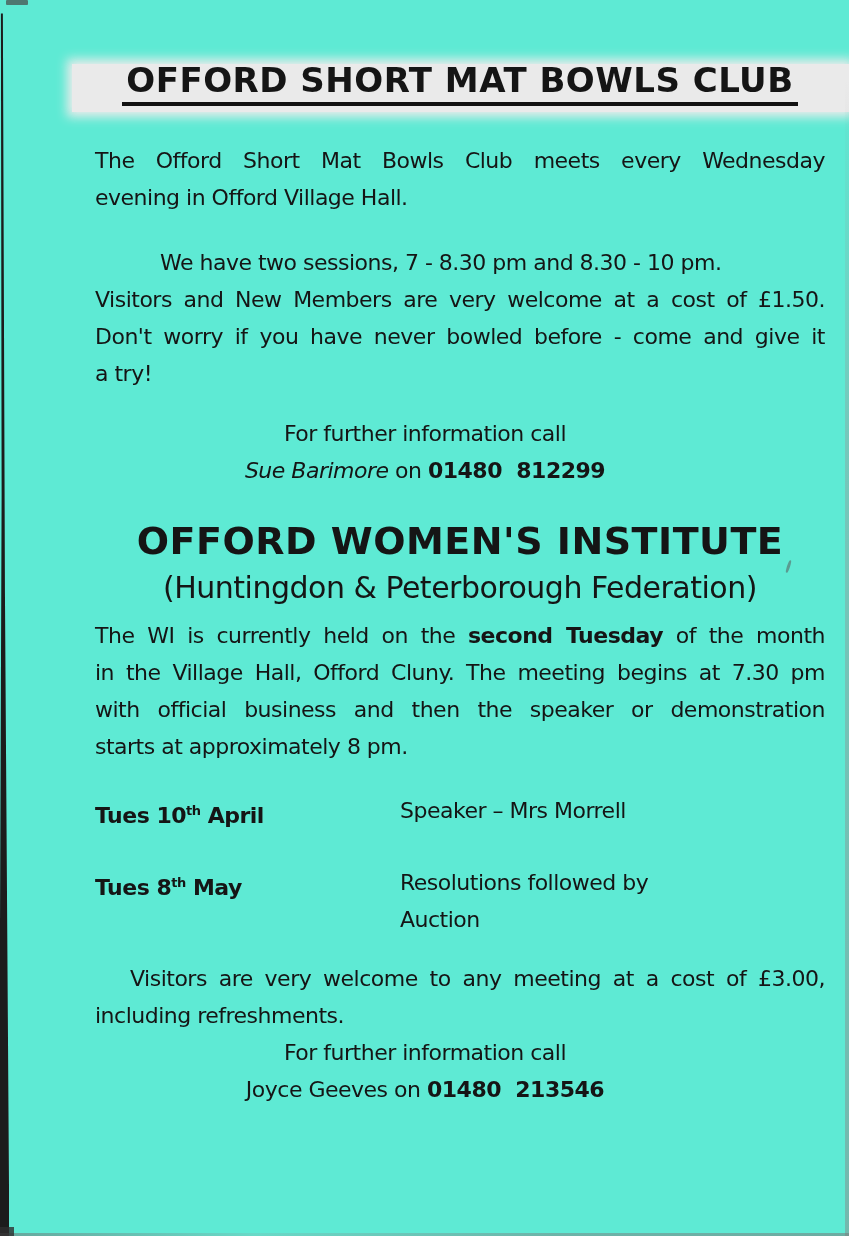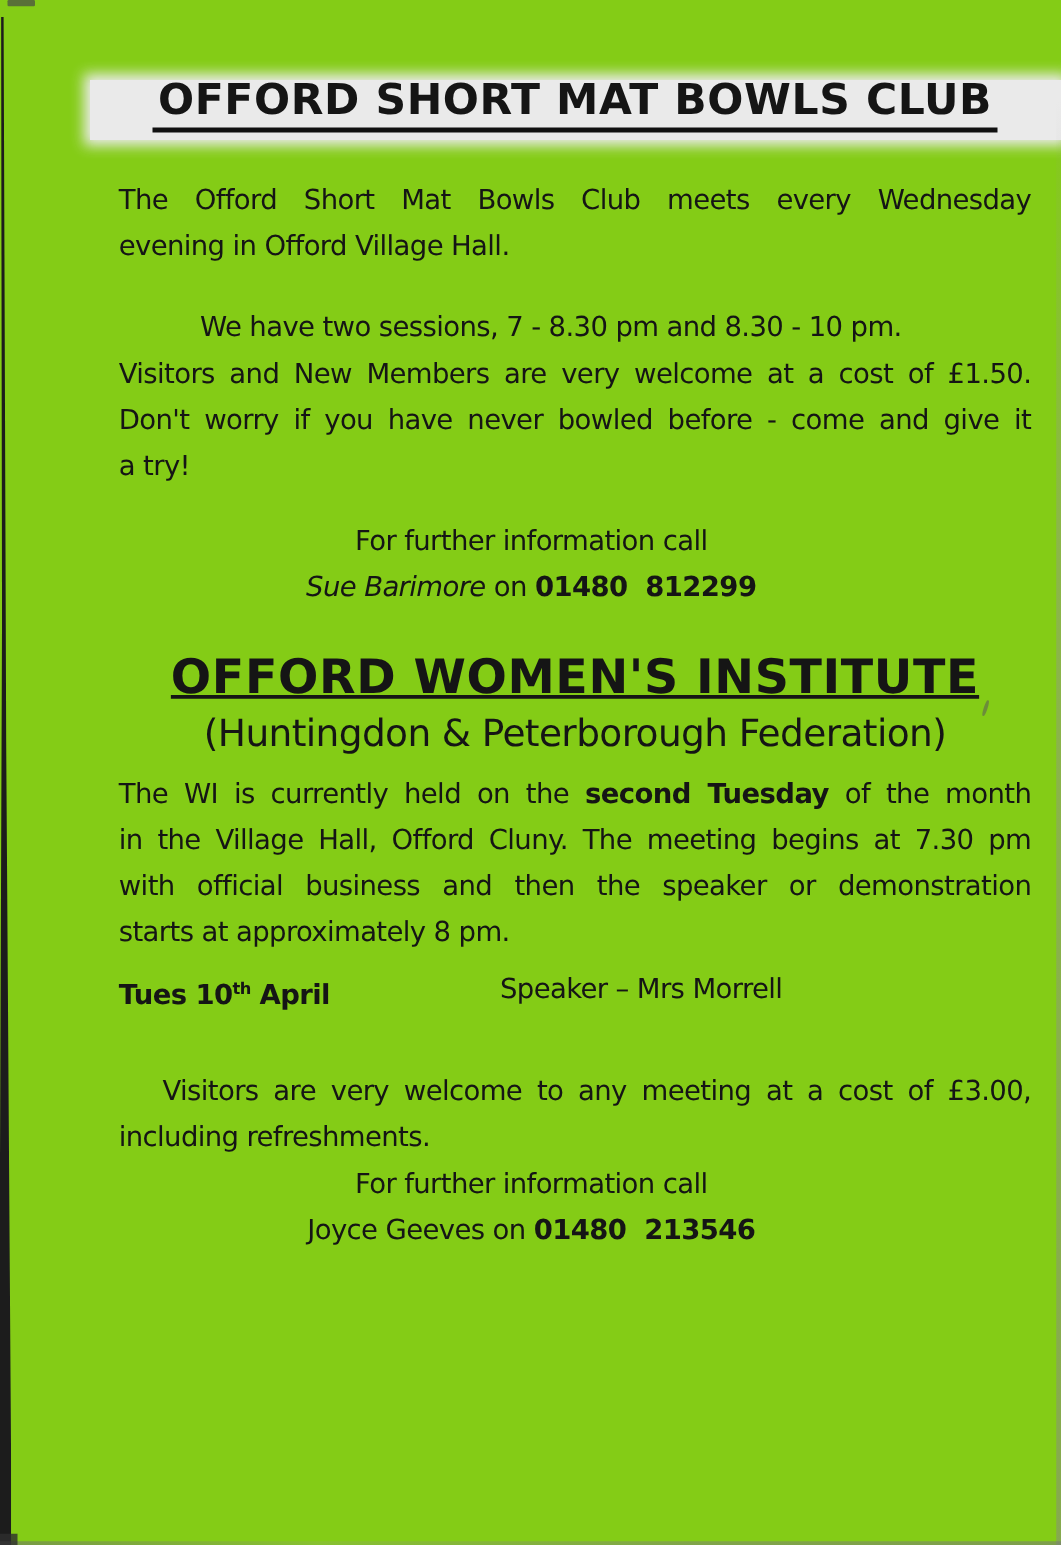--- a/index.html
+++ b/index.html
@@ -1,18 +1,18 @@
 <!DOCTYPE html>
 <html><head>
 <meta charset="utf-8">
 <style>
   html,body { margin:0; padding:0; background:#ffffff; }
   .page {
     position:relative; width:849px; height:1236px; overflow:hidden;
-    background:#84cc16;
+    background:#5eead4;
     font-family:"DejaVu Sans", sans-serif;
     color:#151515;
   }
   
   .title-band {
     position:absolute; left:72px; right:0; top:64px; height:48px;
     background:#eaeaea; box-shadow:0 0 10px 5px #ebebeb; z-index:1;
   }
   .edge-left {
     position:absolute; left:0; top:0; width:9px; height:100%; z-index:3;
@@ -54,34 +54,34 @@
   h1.title .u { border-bottom:4px solid #111; padding:0 4px 2px 4px; }
   .p-intro    { margin-top:40px; }
   .p-sessions { margin-top:28px; padding-left:65px; }
   .p-visitors { }
   .contact    { margin-top:23px; width:660px; text-align:center; }
   .contact .cline { display:block; }
   .name-it { font-style:italic; }
   .phone   { font-weight:bold; white-space:pre-wrap; }
   h2.wi-title {
     margin:28px 0 0 0; text-align:center;
-    font-size:38px; line-height:48px; font-weight:bold; letter-spacing:0.5px;text-decoration:underline;
+    font-size:38px; line-height:48px; font-weight:bold; letter-spacing:0.5px;
   }
   .wi-sub {
     margin-top:2px; text-align:center; 
     font-size:30px; line-height:42px; letter-spacing:-0.5px;
   }
   .p-wi { margin-top:8px; }
-  .events { margin-top:8px; }
+  .events { margin-top:27px; }
   .event-row { display:flex; }
   .event-row.second { margin-top:30px; }
   .event-date { width:305px; font-weight:bold; flex:0 0 auto; }
   .event-date sup { font-size:13px; font-weight:bold; }
   .event-desc { flex:1 1 auto; }
-  .p-closing { margin-top:40px; }
+  .p-closing { margin-top:22px; }
   .indent1 { text-indent:35px; }
   .contact2 { margin-top:0; }
   b.inline-bold { font-weight:bold; }
 </style>
 </head>
 <body>
 
 <div class="page">
 
   <div class="title-band"></div>
@@ -128,20 +128,27 @@
       <div class="line">starts at approximately 8 pm.</div>
     </div>
 
     <div class="events">
       <div class="event-row">
         <div class="event-date"><span>Tues 10</span><sup>th</sup><span> April</span></div>
         <div class="event-desc">
           <div class="line">Speaker – Mrs Morrell</div>
         </div>
       </div>
+      <div class="event-row second">
+        <div class="event-date"><span>Tues 8</span><sup>th</sup><span> May</span></div>
+        <div class="event-desc">
+          <div class="line">Resolutions followed by</div>
+          <div class="line">Auction</div>
+        </div>
+      </div>
     </div>
 
     <div class="p-closing">
       <div class="line j indent1">Visitors are very welcome to any meeting at a cost of £3.00,</div>
       <div class="line">including refreshments.</div>
     </div>
 
     <div class="contact contact2">
       <span class="cline">For further information call</span>
       <span class="cline"><span>Joyce Geeves</span><span> on </span><span class="phone">01480  213546</span></span>

